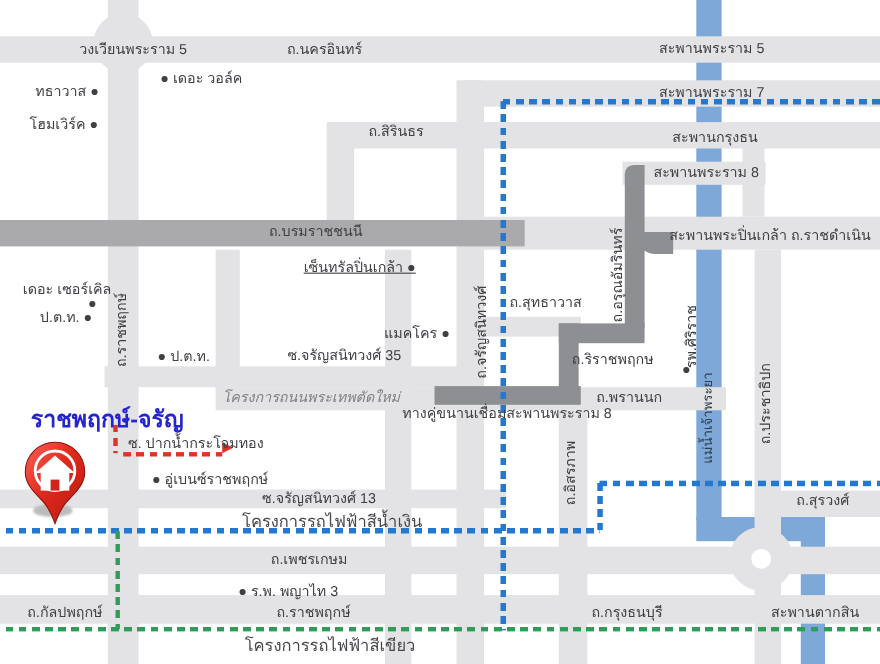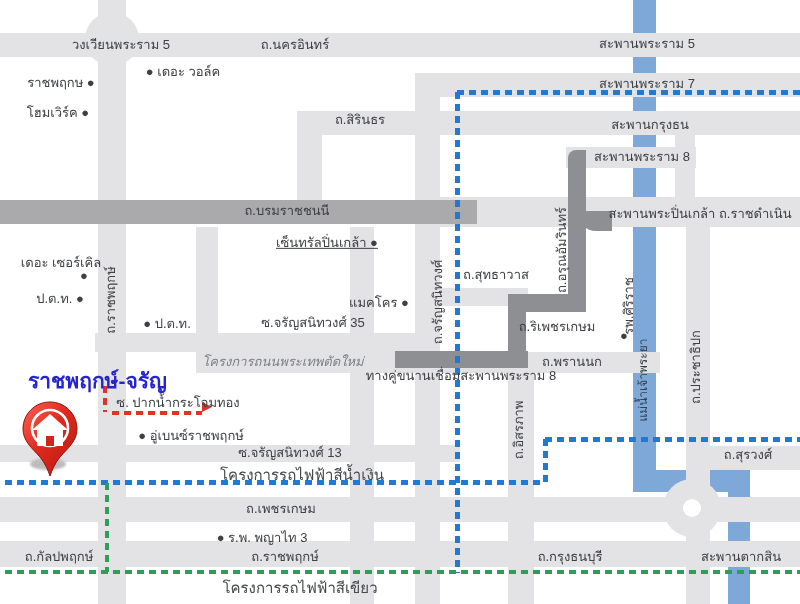--- a/index.html
+++ b/index.html
@@ -93,37 +93,37 @@
       <div class="dash" style="left: 5px; top: 570px; width: 795px; height: 4px; background: repeating-linear-gradient(90deg, rgb(47, 156, 88) 0px, rgb(47, 156, 88) 7px, transparent 7px, transparent 12px);"></div>
       <div class="dash" style="left: 103px; top: 386px; height: 26px; width: 4px; background: repeating-linear-gradient(rgb(224, 50, 38) 0px, rgb(224, 50, 38) 7px, transparent 7px, transparent 12px);"></div>
       <div class="dash" style="left: 112px; top: 411px; width: 90px; height: 4px; background: repeating-linear-gradient(90deg, rgb(224, 50, 38) 0px, rgb(224, 50, 38) 7px, transparent 7px, transparent 12px);"></div>
       <div id="route-arrow" style="left: 202px; top: 402px; border-left: 10px solid rgb(224, 50, 38);"></div>
     </div>
   <div id="layer-labels">
       <div class="lbl " style="left: 121px; top: 45px;">วงเวียนพระราม 5</div>
       <div class="lbl " style="left: 295px; top: 45px;">ถ.นครอินทร์</div>
       <div class="lbl " style="left: 647px; top: 44px;">สะพานพระราม 5</div>
       <div class="lbl " style="left: 183px; top: 72px;">● เดอะ วอล์ค</div>
-      <div class="lbl " style="left: 61px; top: 83px;">ราชพฤกษ ●</div>
+      <div class="lbl " style="left: 61px; top: 83px;">ทธาวาส ●</div>
       <div class="lbl " style="left: 647px; top: 84px;">สะพานพระราม 7</div>
       <div class="lbl " style="left: 58px; top: 113px;">โฮมเวิร์ค ●</div>
       <div class="lbl " style="left: 360px; top: 120px;">ถ.สิรินธร</div>
       <div class="lbl " style="left: 650px; top: 125px;">สะพานกรุงธน</div>
       <div class="lbl " style="left: 642px; top: 157px;">สะพานพระราม 8</div>
       <div class="lbl " style="left: 287px; top: 211px;">ถ.บรมราชชนนี</div>
       <div class="lbl " style="left: 700px; top: 214px;">สะพานพระปิ่นเกล้า  ถ.ราชดำเนิน</div>
       <div class="lbl " style="left: 327px; top: 243px; text-decoration: underline;">เซ็นทรัลปิ่นเกล้า ●</div>
       <div class="lbl " style="left: 61px; top: 263px;">เดอะ เซอร์เคิล</div>
       <div class="lbl " style="left: 84px; top: 276px;">●</div>
-      <div class="lbl " style="left: 60px; top: 299px;">ป.ต.ท. ●</div>
+      <div class="lbl " style="left: 60px; top: 289px;">ป.ต.ท. ●</div>
       <div class="lbl " style="left: 167px; top: 291px; margin-top: 33px;">● ป.ต.ท.</div>
       <div class="lbl " style="left: 379px; top: 303px;">แมคโคร ●</div>
       <div class="lbl " style="left: 496px; top: 275px;">ถ.สุทธาวาส</div>
       <div class="lbl " style="left: 313px; top: 323px;">ซ.จรัญสนิทวงศ์ 35</div>
-      <div class="lbl " style="left: 557px; top: 327px;">ถ.ริเพชรเกษม</div>
+      <div class="lbl " style="left: 557px; top: 327px;">ถ.ริราชพฤกษ</div>
       <div class="lbl muted" style="left: 283px; top: 362px; font-style: italic;">โครงการถนนพระเทพตัดใหม่</div>
       <div class="lbl " style="left: 572px; top: 362px;">ถ.พรานนก</div>
       <div class="lbl small" style="left: 461px; top: 376px;">ทางคู่ขนานเชื่อมสะพานพระราม 8</div>
       <div class="lbl " style="left: 178px; top: 403px;">ซ. ปากน้ำกระโจมทอง</div>
       <div class="lbl " style="left: 191px; top: 436px;">● อู่เบนซ์ราชพฤกษ์</div>
       <div class="lbl " style="left: 290px; top: 453px;">ซ.จรัญสนิทวงศ์ 13</div>
       <div class="lbl project" style="left: 302px; top: 475px;">โครงการรถไฟฟ้าสีน้ำเงิน</div>
       <div class="lbl " style="left: 748px; top: 455px;">ถ.สุรวงศ์</div>
       <div class="lbl " style="left: 281px; top: 509px;">ถ.เพชรเกษม</div>
       <div class="lbl " style="left: 262px; top: 538px;">● ร.พ. พญาไท 3</div>

